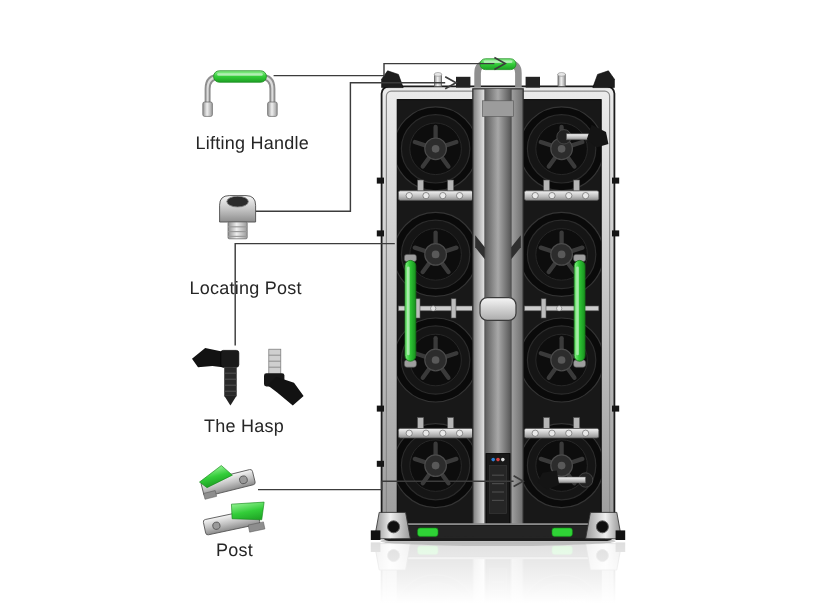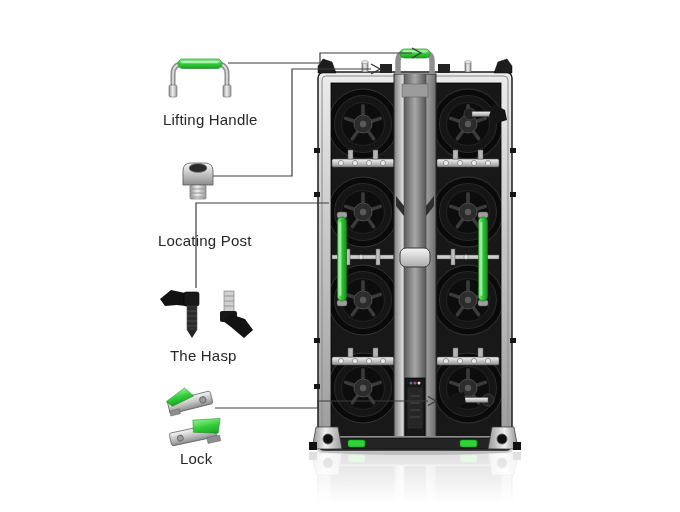--- a/index.html
+++ b/index.html
@@ -292,15 +292,15 @@
         <polygon points="196,420 223,424 218,438 194,432" fill="url(#gGreen2)" stroke="#178a1c" stroke-width="0.5"></polygon>
         <circle cx="180" cy="435" r="3" fill="#9a9a9a" stroke="#444" stroke-width="0.6"></circle>
         <rect x="206" y="440" width="13" height="6" fill="#8e8e8e" stroke="#555" stroke-width="0.4"></rect>
       </g>
     </g>
   </svg>
 
   <div class="callout-label" id="label-lifting-handle">Lifting Handle</div>
   <div class="callout-label" id="label-locating-post">Locating Post</div>
   <div class="callout-label" id="label-the-lock">The Hasp</div>
-  <div class="callout-label" id="label-hasp">Lock</div>
+  <div class="callout-label" id="label-hasp">Post</div>
 
 </div>
 
 </body></html>

